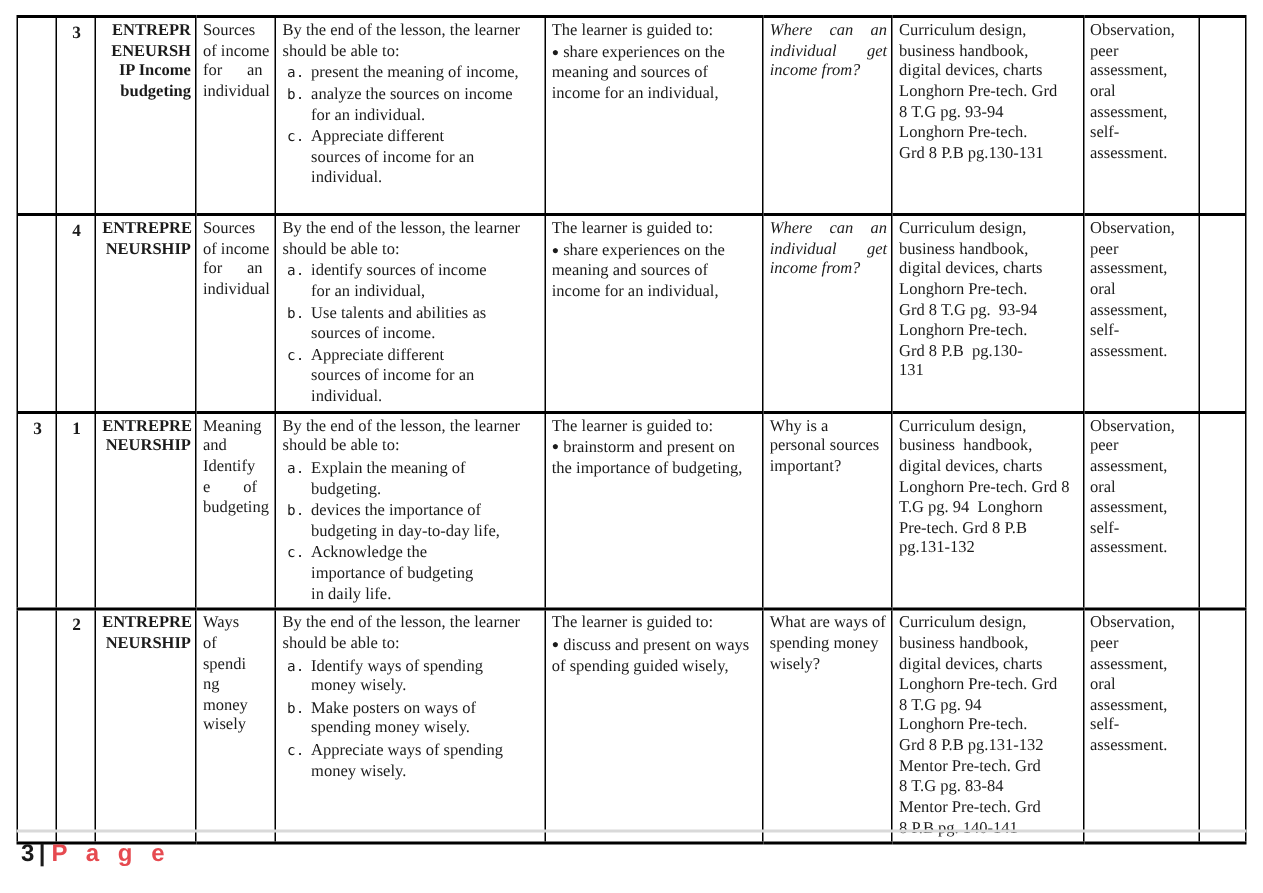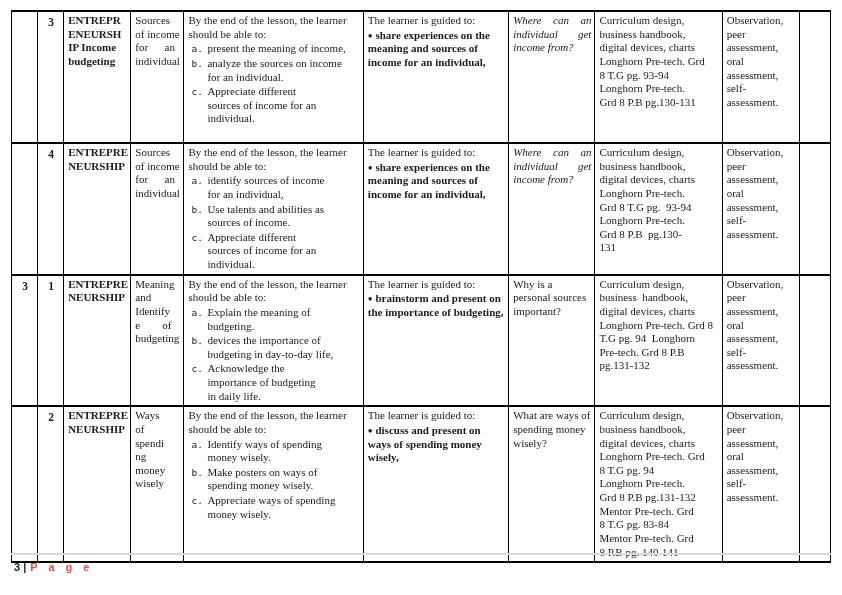--- a/index.html
+++ b/index.html
@@ -6,39 +6,39 @@
   html,body { width:842px; height:595px; background:#ffffff; overflow:hidden; }
   body { font-family:"Liberation Serif","DejaVu Serif",serif; color:#1b1b1b; }
 
   .page { position:relative; width:842px; height:595px; background:#fff; }
 
   table.sow { position:absolute; left:11px; top:10px; width:820px;
               border-collapse:collapse; table-layout:fixed; }
   td { border:solid #000; border-width:2px 1px; vertical-align:top;
        padding:2px 3px 2px 4px; font-size:11px; line-height:1.24;
        overflow:hidden; }
-  td.bold { font-weight:bold; }
+  td.bold { font-weight:bold;text-align:right; }
   .pre { white-space:pre-wrap; }
   .num { text-align:center; font-weight:bold; font-size:11.5px; padding-top:3px; }
 
   .c-obj .intro { margin-bottom:1px; }
   .oli { display:flex; margin-top:1px; }
   .oli .marker { flex:none; width:19px; padding-left:3px;
                  font-family:"DejaVu Sans Mono",monospace; font-size:9.5px; padding-top:1px; }
   .oli .otext { flex:1; }
 
-  .bullet-line { margin-top:1px;font-weight:bold; }
+  .bullet-line { margin-top:1px; }
   .bullet-glyph { font-size:8px; vertical-align:1px; }
 
   .justify { text-align:justify;font-style:italic; }
 
   .footer { position:absolute; left:11px; top:553px; width:820px; }
   .footer-rule { height:2px; background:#d9d9d9; margin-bottom:6px; }
   .footer-text { font-family:"Liberation Sans","DejaVu Sans",sans-serif;
-                 font-size:11px; font-weight:bold; color:#1b1b1b; padding-left:3px; }
+                 font-size:16px; font-weight:bold; color:#1b1b1b; padding-left:3px; }
   .footer-text .fsep { margin:0 4px 0 3px; }
   .footer-text .fpage { color:#e64a50; letter-spacing:4px; }
 </style>
 </head>
 <body>
 
 <div class="page">
 
   <table class="sow">
     <colgroup>
@@ -232,21 +232,21 @@
 spending money wisely.</span>
             </div>
         <div class="oli">
               <span class="marker">c.</span>
               <span class="otext pre">Appreciate ways of spending
 money wisely.</span>
             </div>
       </td>
       <td>
         <div>The learner is guided to:</div>
-        <div class="bullet-line"><span class="bullet-glyph">●</span> <span>discuss and present on ways of spending money wisely,</span></div>
+        <div class="bullet-line"><span class="bullet-glyph">●</span> <span>discuss and present on ways of spending guided wisely,</span></div>
       </td>
       <td>What are ways of spending money wisely?</td>
       <td class="pre">Curriculum design,
 business handbook,
 digital devices, charts
 Longhorn Pre-tech. Grd
 8 T.G pg. 94
 Longhorn Pre-tech.
 Grd 8 P.B pg.131-132
 Mentor Pre-tech. Grd

